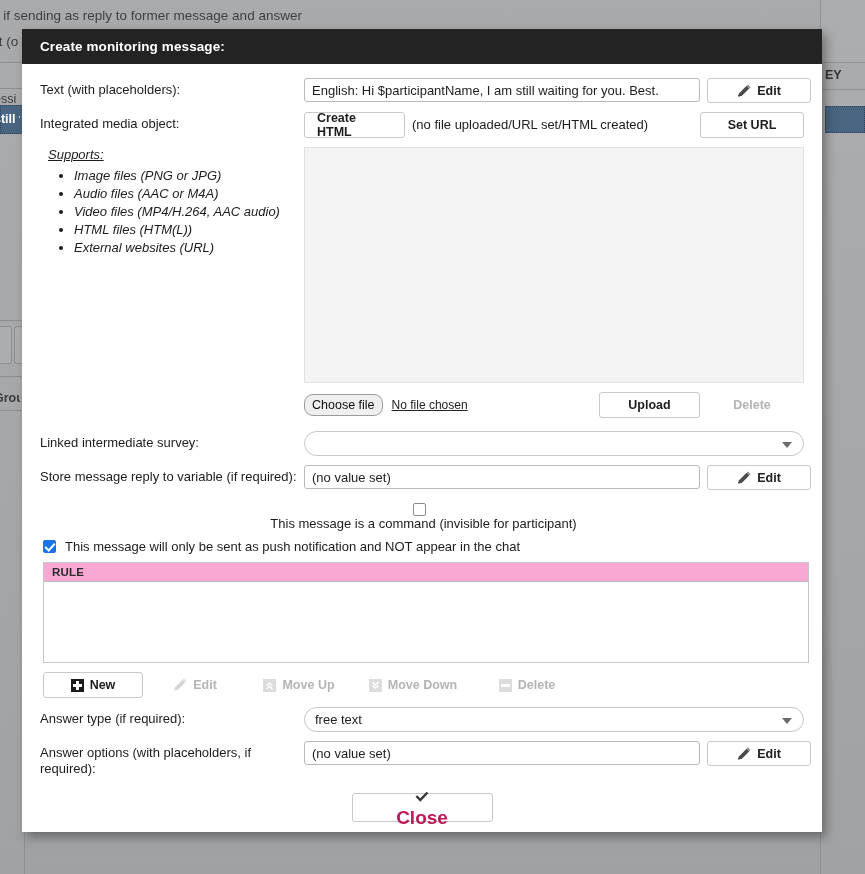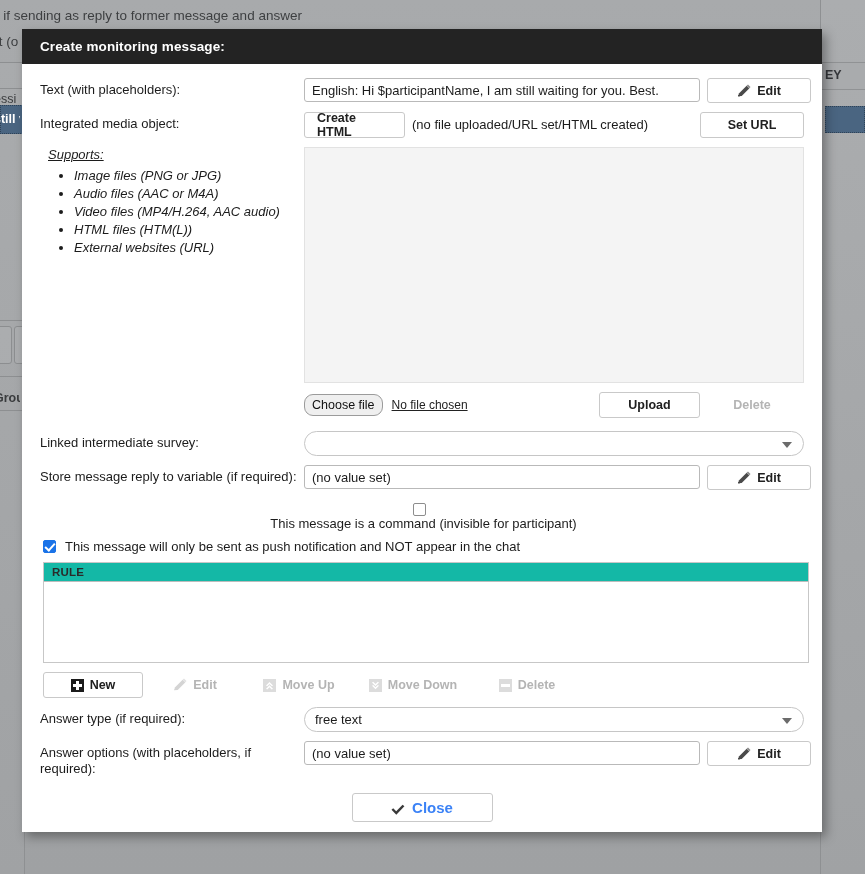--- a/index.html
+++ b/index.html
@@ -370,21 +370,21 @@
 
   
   #rules-table {
     width: 766px;
     margin: 0 0 0 3px;
     border: 1px solid #c7c7c7;
     box-sizing: border-box;
   }
   #rules-thead {
     height: 19px;
-    background: #14b8a6;
+    background: #f9a8d4;
     border-bottom: 1px solid #bcbcbc;
     display: flex;
     align-items: center;
     padding-left: 8px;
     box-sizing: border-box;
   }
   #rules-thead span {
     font-size: 11.5px;
     font-weight: bold;
     color: #2a2a2a;
@@ -453,29 +453,30 @@
     display: flex;
     justify-content: center;
     margin-top: 16px;
   }
   #close-button {
     width: 139px;
     height: 27px;
     border: 1px solid #c9c9c9;
     border-radius: 3px;
     background: #fff;
-    font-size: 15px;
+    font-size: 19px;
     font-weight: bold;
-    color: #3b82f6;
+    color: #be185d;
     display: inline-flex;
     align-items: center;
     justify-content: center;
     gap: 7px;
     cursor: pointer;
     user-select: none;
+    flex-direction: column;
   }
   .ico-check {
     display: inline-block;
     width: 14px;
     height: 12px;
     flex: 0 0 14px;
   }
 </style>
 </head>
 <body>

